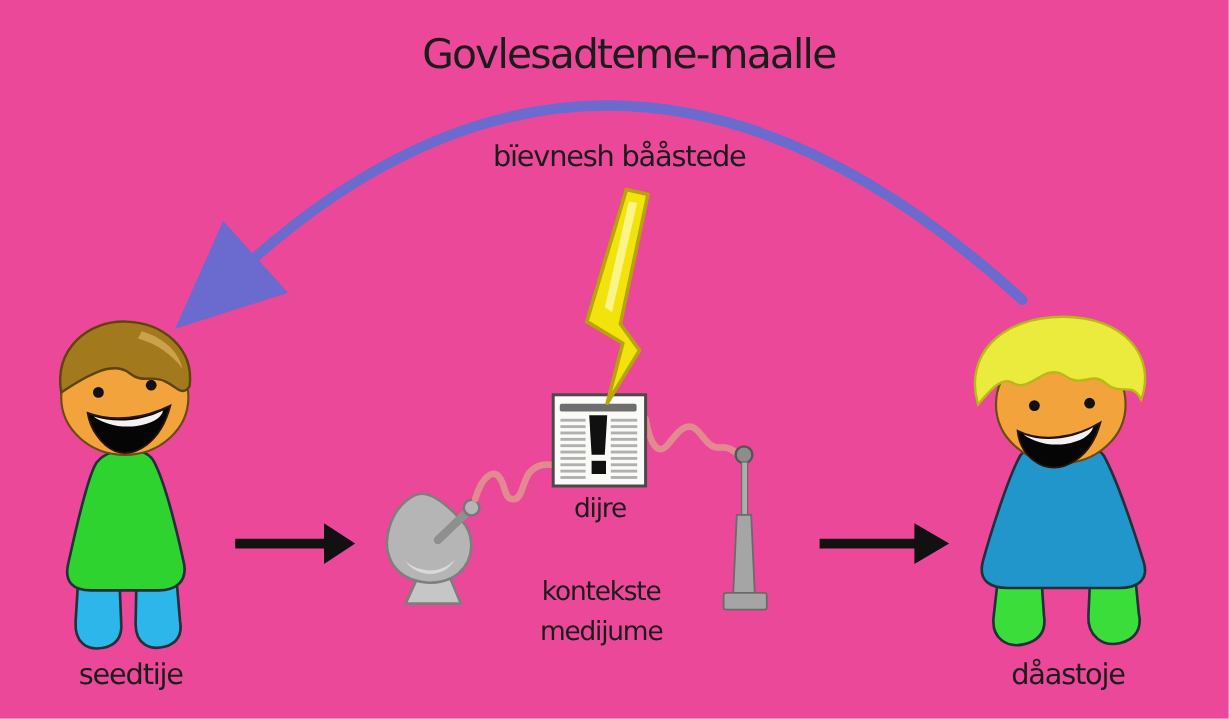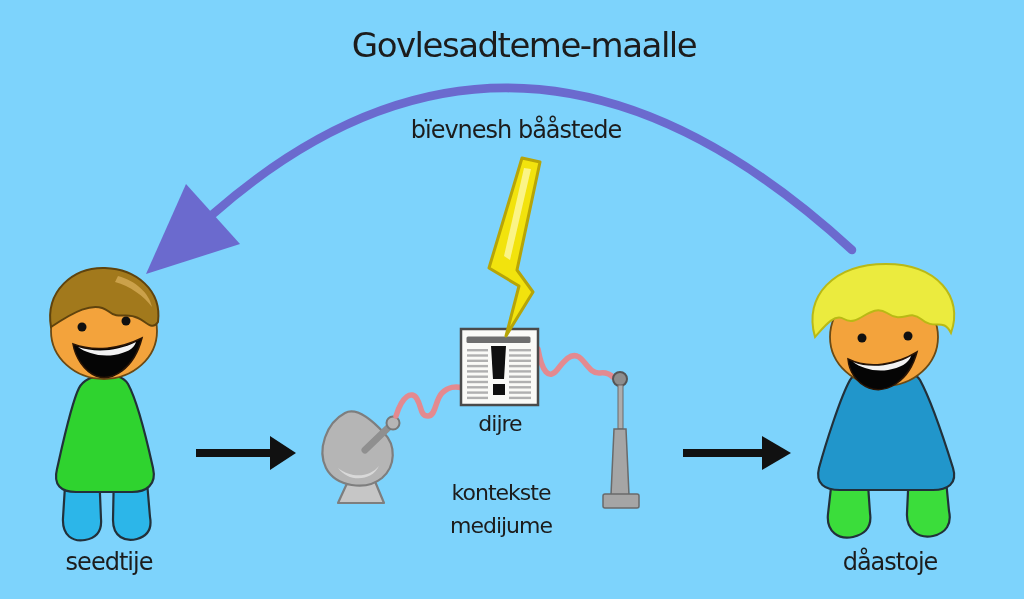--- a/index.html
+++ b/index.html
@@ -1,20 +1,20 @@
 <!DOCTYPE html>
 <html><head>
 <meta charset="utf-8">
 <style>
   html,body { margin:0; padding:0; background:#ffffff; }
   .stage {
     position: relative;
     width: 1024px;
     height: 599px;
-    background: #7dd3fc;
+    background: #ec4899;
     overflow: hidden;
     font-family: "DejaVu Sans", sans-serif;
   }
   svg text {
     text-anchor: middle;
     fill: #1c1c1c;
     font-family: "DejaVu Sans", sans-serif;
     letter-spacing: -1px;
   }
   .title-text   { font-size: 34px; letter-spacing: -1.5px; }

